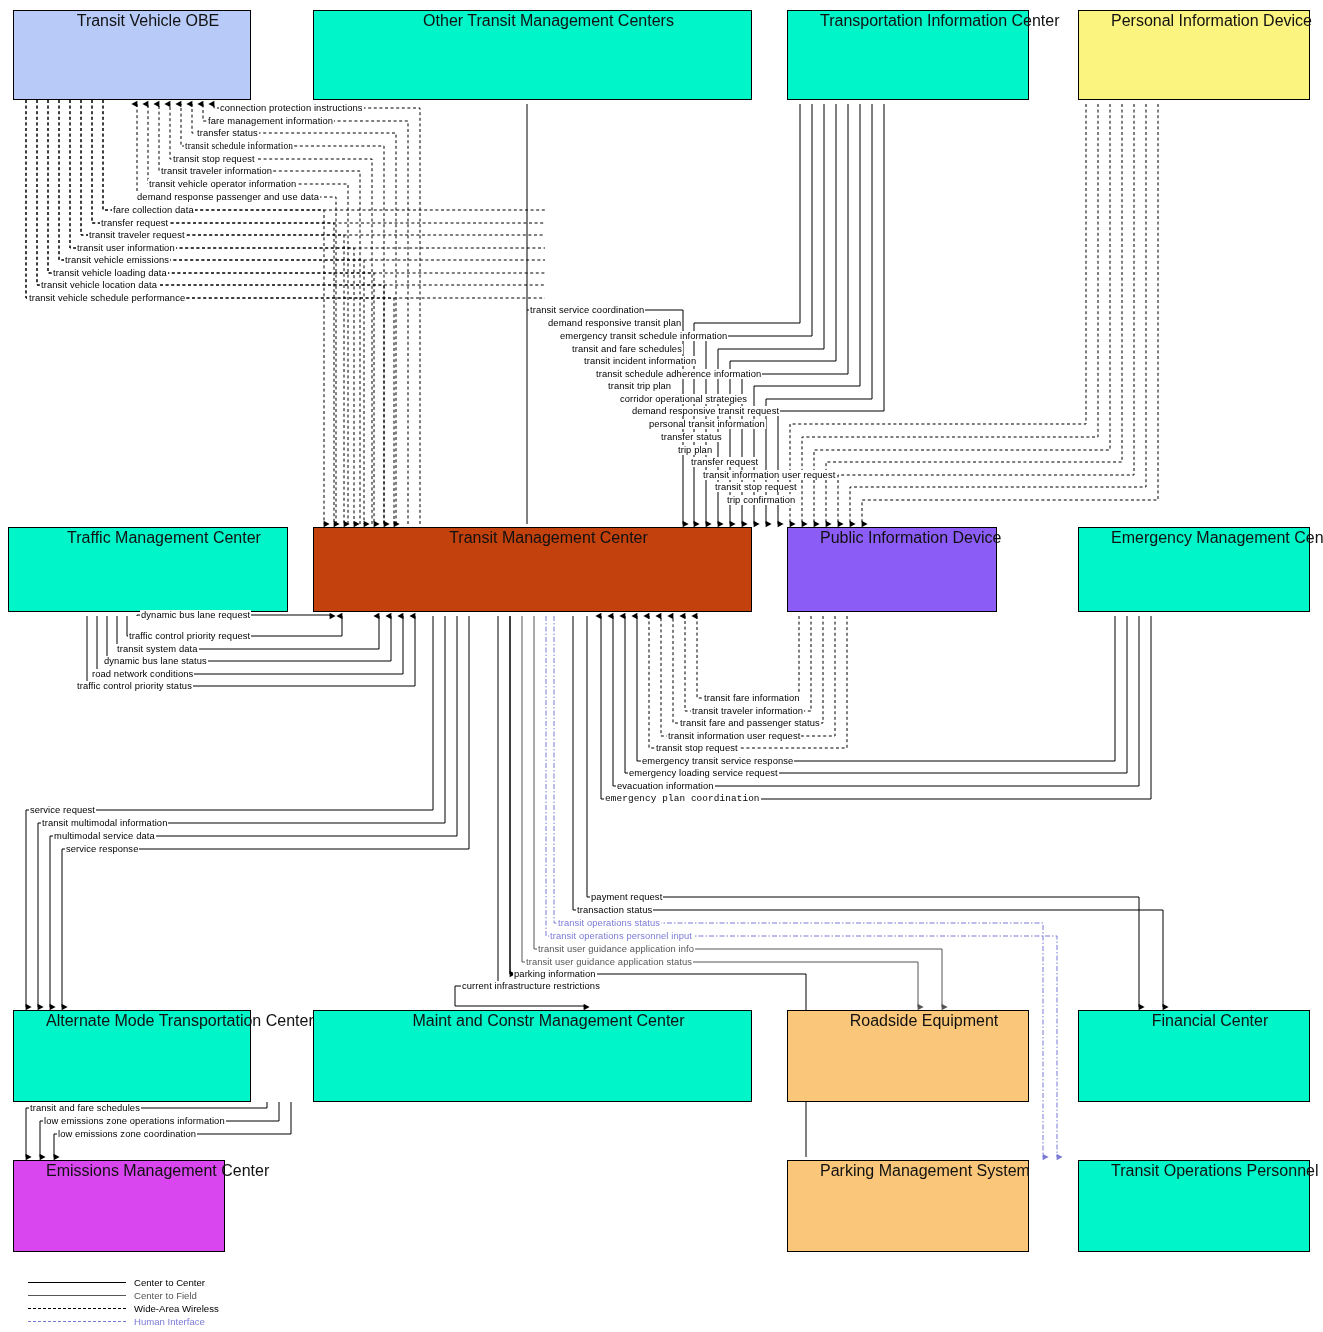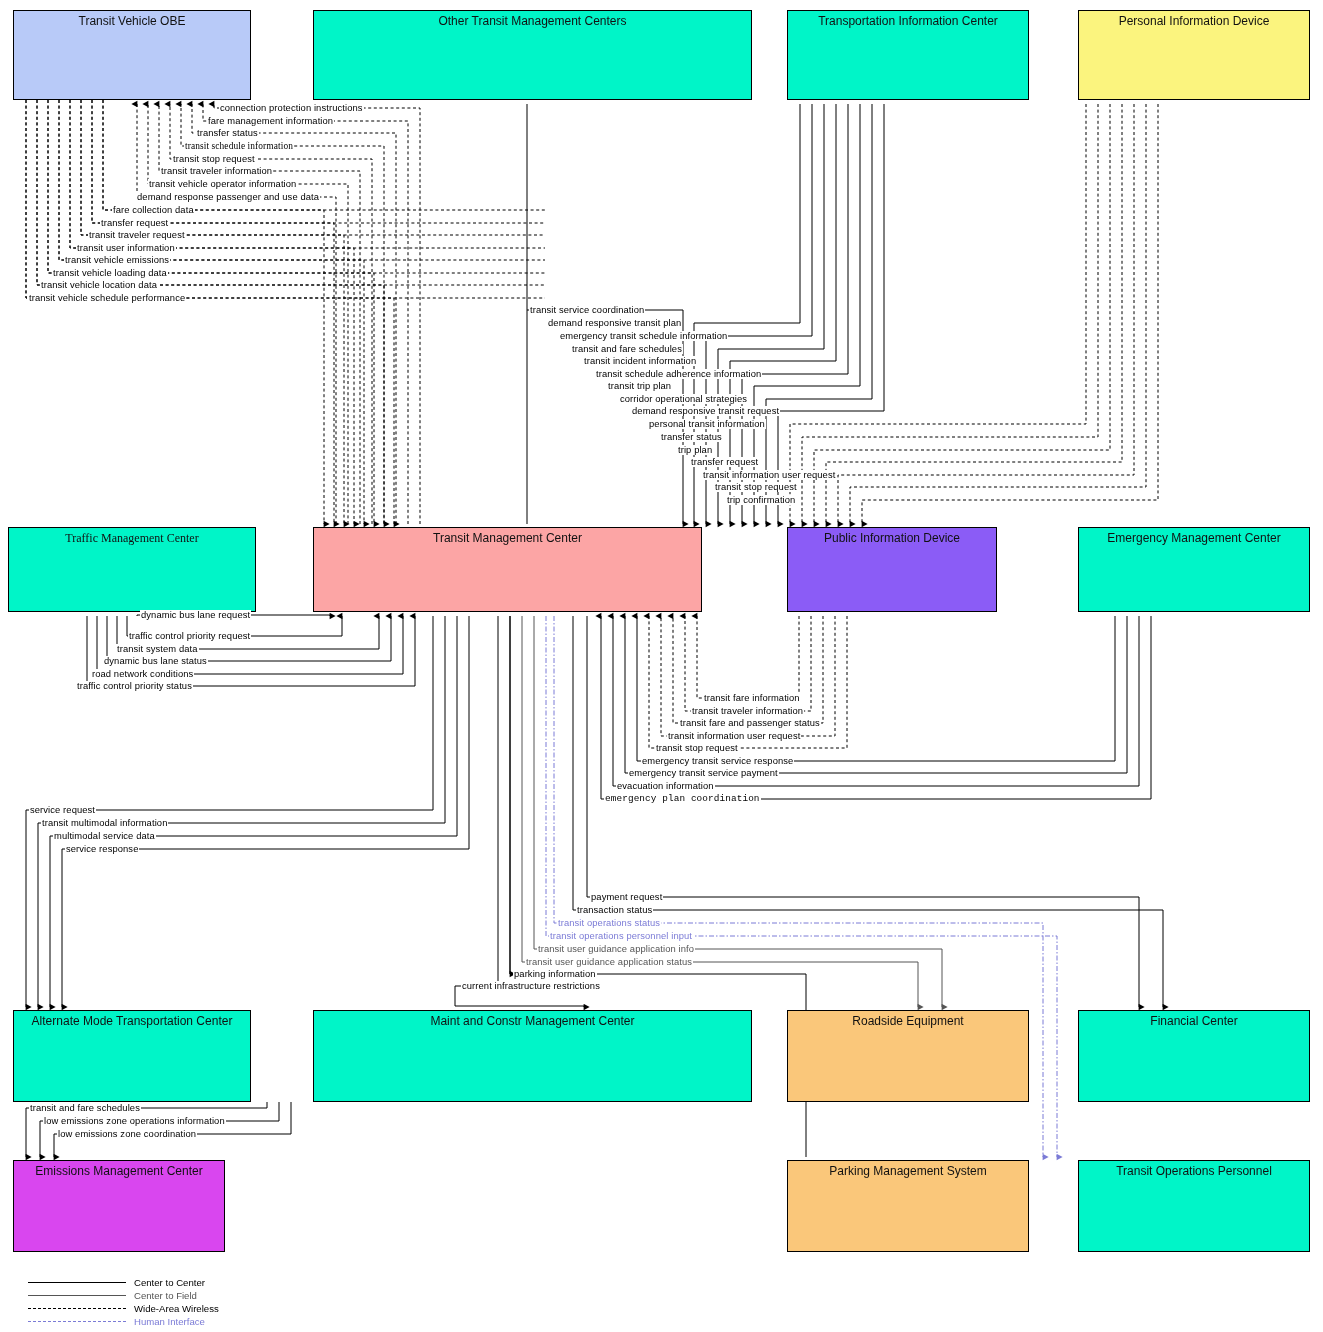--- a/index.html
+++ b/index.html
@@ -1,19 +1,19 @@
 <!DOCTYPE html>
 <html><head>
 <meta charset="utf-8">
 <style>
   html,body{margin:0;padding:0;background:#ffffff;}
   body{font-family:"Liberation Sans", sans-serif;}
   #canvas{position:relative;width:1323px;height:1332px;background:#fff;overflow:hidden;}
   .node{position:absolute;border:1px solid #000;box-sizing:border-box;}
-  .node .title{position:absolute;left:0;right:0;top:3px;text-align:center;font-size:12px;color:#111;line-height:14px;white-space:nowrap;}
+  .node .title{position:absolute;left:0;right:0;top:3px;text-align:center;font-size:16px;color:#111;line-height:14px;white-space:nowrap;padding-left:32px;}
   .flow-label{position:absolute;font-size:9.4px;color:#000;white-space:nowrap;line-height:10px;letter-spacing:0.1px;background:#fff;padding:0 1px;}
   .flow-label.human{color:#7b7bd6;}
   .flow-label.field{color:#555;}
   svg.wires{position:absolute;left:0;top:0;width:1323px;height:1332px;pointer-events:none;}
   .legend{position:absolute;font-size:9.6px;line-height:13px;}
   .legend .row{position:relative;height:13px;}
   .legend .lbl{position:absolute;left:120px;top:0px;white-space:nowrap;}
   .legend .ln{position:absolute;left:14px;top:6px;width:98px;height:0;border-top-width:1.4px;border-top-style:solid;}
   .lg-c2c{border-color:#000;}
   .lg-c2f{border-color:#555;}
@@ -120,24 +120,24 @@
       </div>
       <div class="node" style="left: 313px; top: 10px; width: 439px; height: 90px; background: rgb(0, 245, 200);">
         <div class="title">Other Transit Management Centers</div>
       </div>
       <div class="node" style="left: 787px; top: 10px; width: 242px; height: 90px; background: rgb(0, 245, 200);">
         <div class="title">Transportation Information Center</div>
       </div>
       <div class="node" style="left: 1078px; top: 10px; width: 232px; height: 90px; background: rgb(251, 244, 126);">
         <div class="title">Personal Information Device</div>
       </div>
-      <div class="node" style="left: 8px; top: 527px; width: 248px; height: 85px; background: rgb(0, 245, 200); font-family: Liberation Serif, serif;">
+      <div class="node" style="left: 8px; top: 527px; width: 280px; height: 85px; background: rgb(0, 245, 200);">
         <div class="title">Traffic Management Center</div>
       </div>
-      <div class="node" style="left: 313px; top: 527px; width: 389px; height: 85px; background: #fca5a5;">
+      <div class="node" style="left: 313px; top: 527px; width: 439px; height: 85px; background: #c2410c;">
         <div class="title">Transit Management Center</div>
       </div>
       <div class="node" style="left: 787px; top: 527px; width: 210px; height: 85px; background: #8b5cf6;">
         <div class="title">Public Information Device</div>
       </div>
       <div class="node" style="left: 1078px; top: 527px; width: 232px; height: 85px; background: rgb(0, 245, 200);">
         <div class="title">Emergency Management Center</div>
       </div>
       <div class="node" style="left: 13px; top: 1010px; width: 238px; height: 92px; background: rgb(0, 245, 200);">
         <div class="title">Alternate Mode Transportation Center</div>
@@ -200,21 +200,21 @@
       <div class="flow-label" style="left: 116px; top: 644px;">transit system data</div>
       <div class="flow-label" style="left: 103px; top: 656px;">dynamic bus lane status</div>
       <div class="flow-label" style="left: 91px; top: 669px;">road network conditions</div>
       <div class="flow-label" style="left: 76px; top: 681px;">traffic control priority status</div>
       <div class="flow-label" style="left: 703px; top: 693px;">transit fare information</div>
       <div class="flow-label" style="left: 691px; top: 706px;">transit traveler information</div>
       <div class="flow-label" style="left: 679px; top: 718px;">transit fare and passenger status</div>
       <div class="flow-label" style="left: 667px; top: 731px;">transit information user request</div>
       <div class="flow-label" style="left: 655px; top: 743px;">transit stop request</div>
       <div class="flow-label" style="left: 641px; top: 756px;">emergency transit service response</div>
-      <div class="flow-label" style="left: 628px; top: 768px;">emergency transit service payment</div>
+      <div class="flow-label" style="left: 628px; top: 768px;">emergency loading service request</div>
       <div class="flow-label" style="left: 616px; top: 781px;">evacuation information</div>
       <div class="flow-label" style="left: 604px; top: 794px; font-family: Liberation Mono, monospace;">emergency plan coordination</div>
       <div class="flow-label" style="left: 29px; top: 805px;">service request</div>
       <div class="flow-label" style="left: 41px; top: 818px;">transit multimodal information</div>
       <div class="flow-label" style="left: 53px; top: 831px;">multimodal service data</div>
       <div class="flow-label" style="left: 65px; top: 844px;">service response</div>
       <div class="flow-label" style="left: 590px; top: 892px;">payment request</div>
       <div class="flow-label" style="left: 576px; top: 905px;">transaction status</div>
       <div class="flow-label human" style="left: 557px; top: 918px;">transit operations status</div>
       <div class="flow-label human" style="left: 549px; top: 931px;">transit operations personnel input</div>

